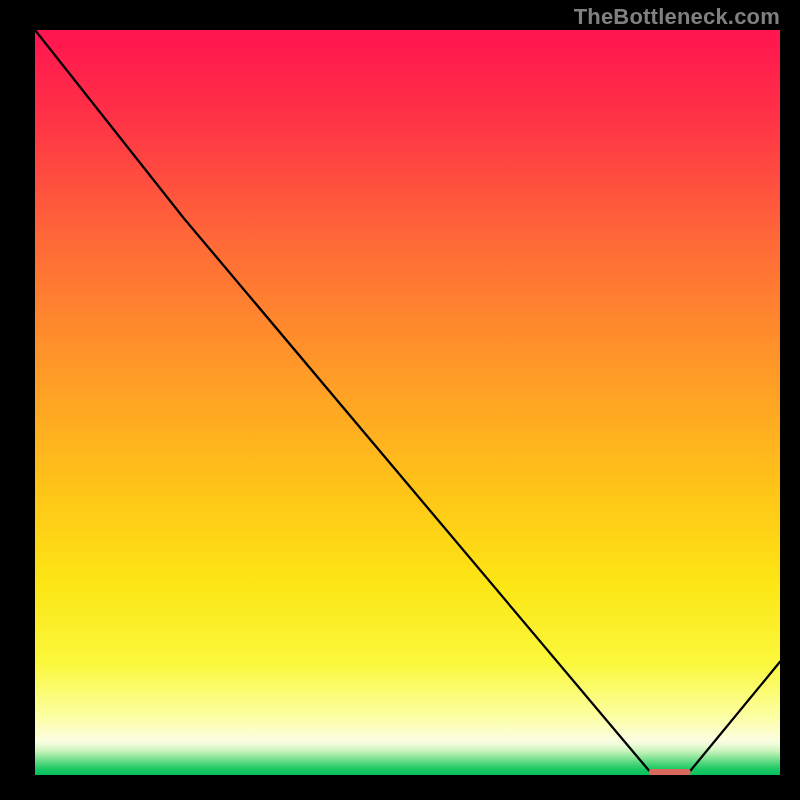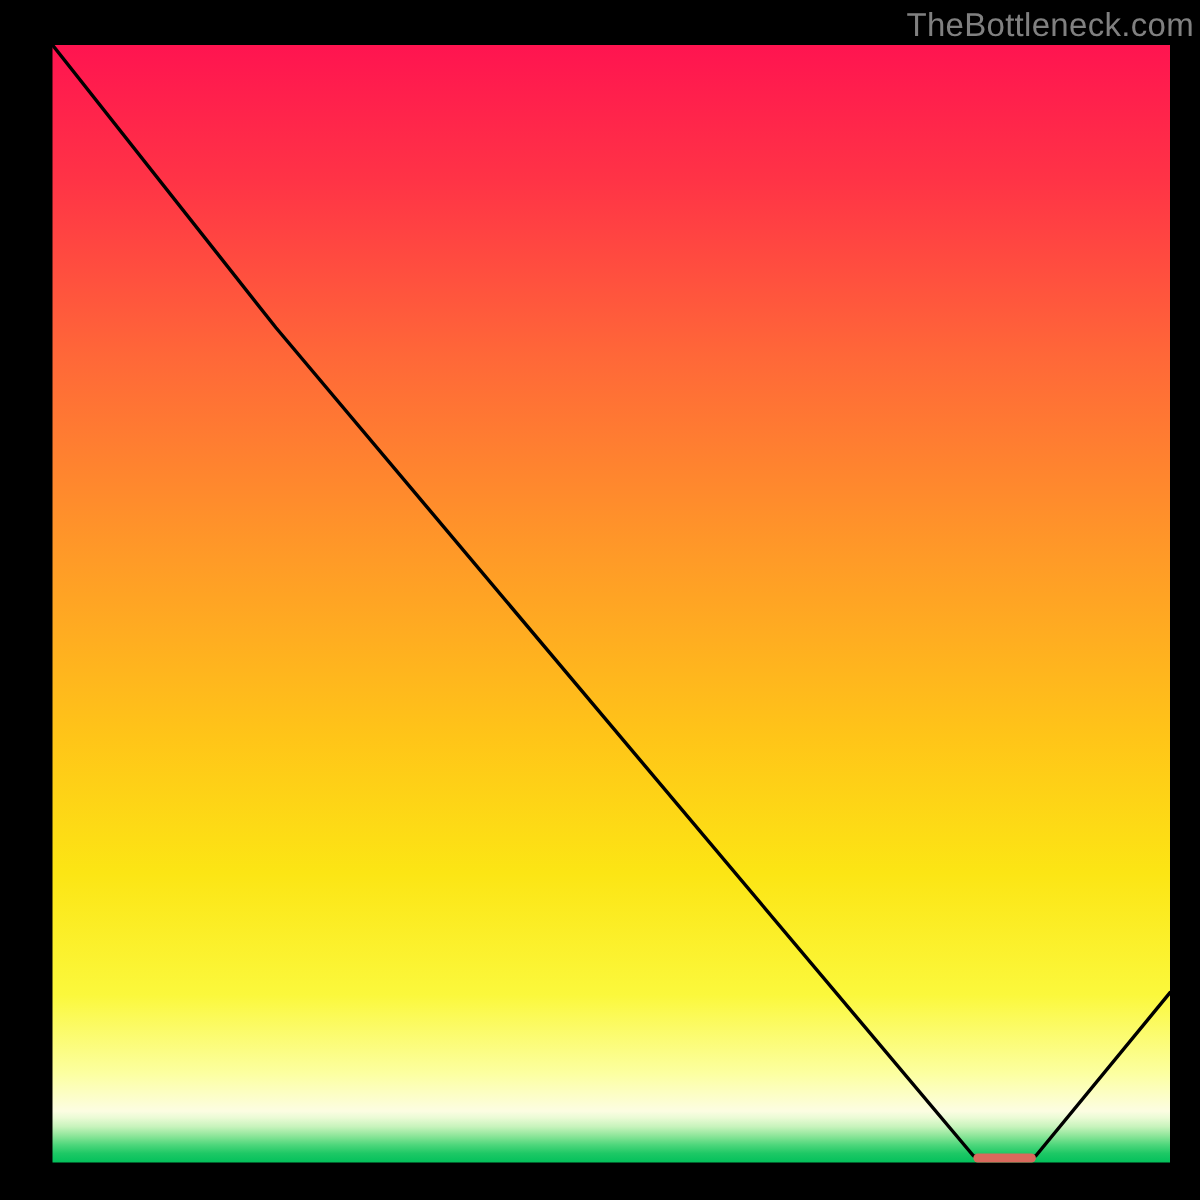--- a/index.html
+++ b/index.html
@@ -12,24 +12,24 @@
     font-family: Arial, Helvetica, sans-serif;
   }
   .chart-wrap {
     position: relative;
     width: 800px;
     height: 800px;
   }
   .attribution {
     position: absolute;
     top: 4px;
-    right: 4px;
+    right: 20px;
     color: #808080;
     font-size: 22px;
-    font-weight: 400;
+    font-weight: 700;
     letter-spacing: 0.2px;
   }
   svg {
     position: absolute;
     top: 0;
     left: 0;
   }
 </style>
 </head>
 <body>

